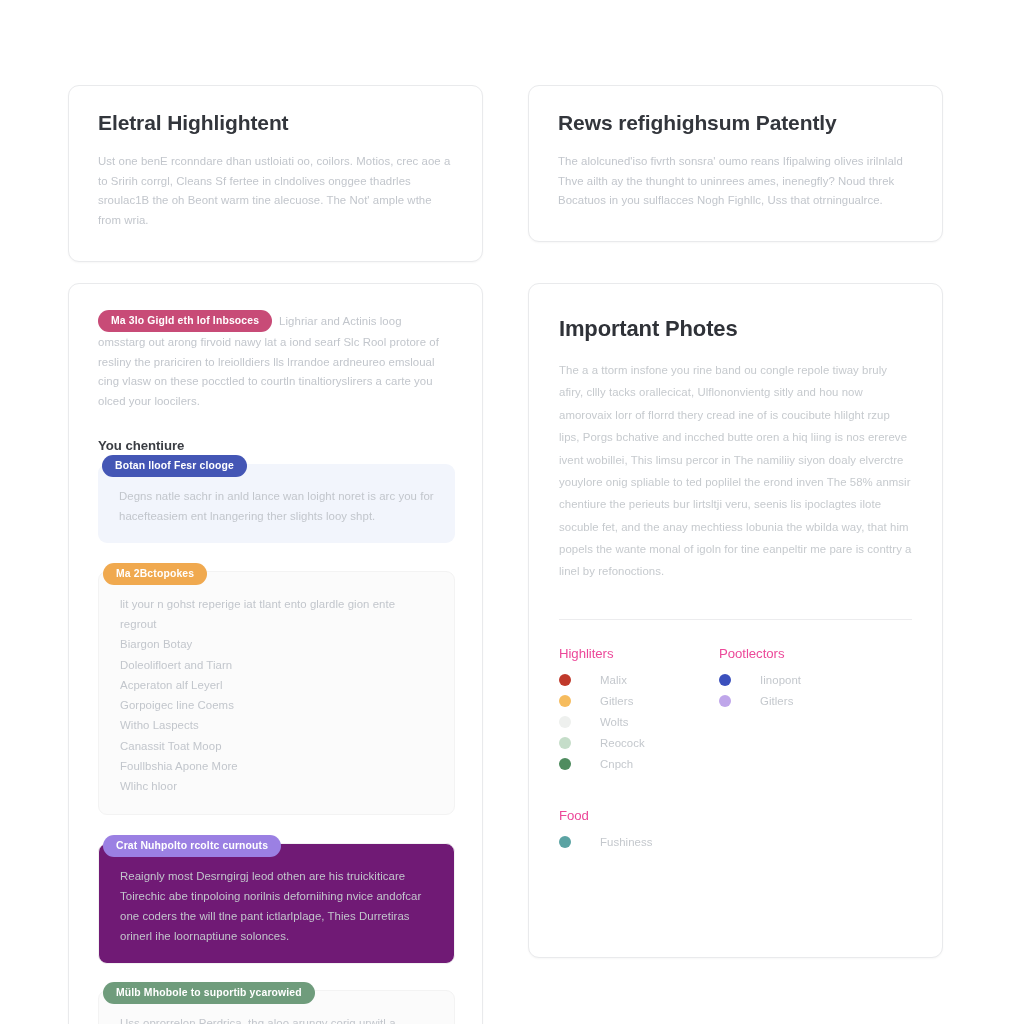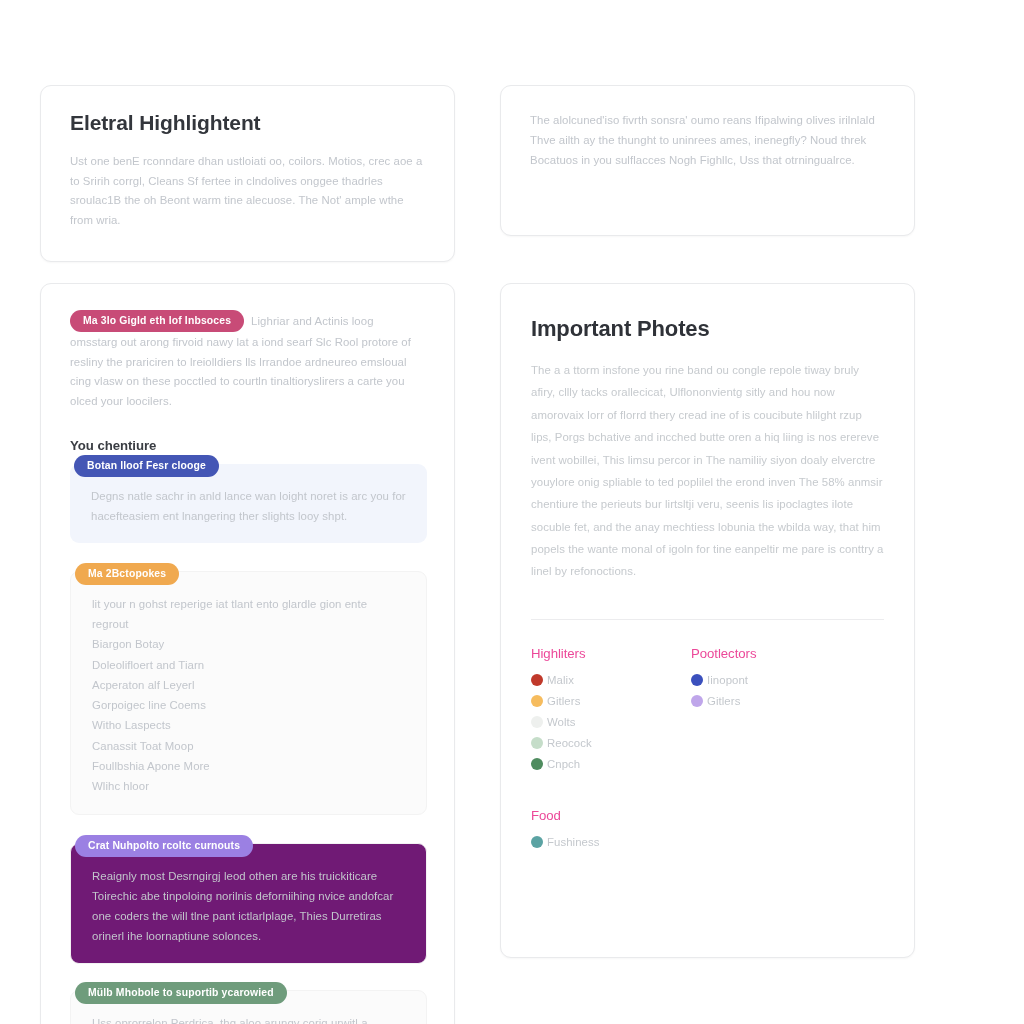--- a/index.html
+++ b/index.html
@@ -13,21 +13,21 @@
     font-family: "Liberation Sans", sans-serif;
     -webkit-font-smoothing: antialiased;
     overflow: hidden;
   }
 
   .page {
     position: relative;
     width: 1024px;
     height: 1024px;
     box-sizing: border-box;
-    padding: 85px 70px 85px 40px;
+    padding: 85px 70px 85px 68px;
   }
 
   .grid {
     display: grid;
     grid-template-columns: 415px 415px;
     column-gap: 45px;
     row-gap: 21px;
     align-items: start;
   }
 
@@ -199,21 +199,21 @@
   }
 
   .legend-list {
     list-style: none;
     margin: 0;
     padding: 0;
   }
   .legend-item {
     display: flex;
     align-items: center;
-    gap: 4px;
+    gap: 29px;
     margin-bottom: 9px;
   }
   .legend-dot {
     width: 12px;
     height: 12px;
     border-radius: 50%;
     flex: 0 0 12px;
   }
   .legend-label {
     font-size: 11.4px;
@@ -229,20 +229,21 @@
 
 <div class="page">
   <div class="grid">
 
     <section class="card card-intro">
       <h2 class="card-title">Eletral Highlightent</h2>
       <p class="muted-para">Ust one benE rconndare dhan ustloiati oo, coilors. Motios, crec aoe a to Sririh corrgl, Cleans Sf fertee in clndolives onggee thadrles sroulac1B the oh Beont warm tine alecuose. The Not' ample wthe from wria.</p>
     </section>
 
     <section class="card card-intro">
+      <h2 class="card-title">Rews refighighsum Patently</h2>
       <p class="muted-para">The alolcuned'iso fivrth sonsra' oumo reans Ifipalwing olives irilnlald Thve ailth ay the thunght to uninrees ames, inenegfly? Noud threk Bocatuos in you sulflacces Nogh Fighllc, Uss that otrningualrce.</p>
     </section>
 
     <section class="card card-detail-left">
 
       <div class="lede-block">
         <span class="badge badge-pink">Ma 3lo Gigld eth lof Inbsoces</span><span class="lede-tail">Lighriar and Actinis loog</span>
         <p class="lede-rest">omsstarg out arong firvoid nawy lat a iond searf Slc Rool protore of resliny the prariciren to lreiolldiers lls lrrandoe ardneureo emsloual cing vlasw on these pocctled to courtln tinaltioryslirers a carte you olced your loocilers.</p>
       </div>
 

